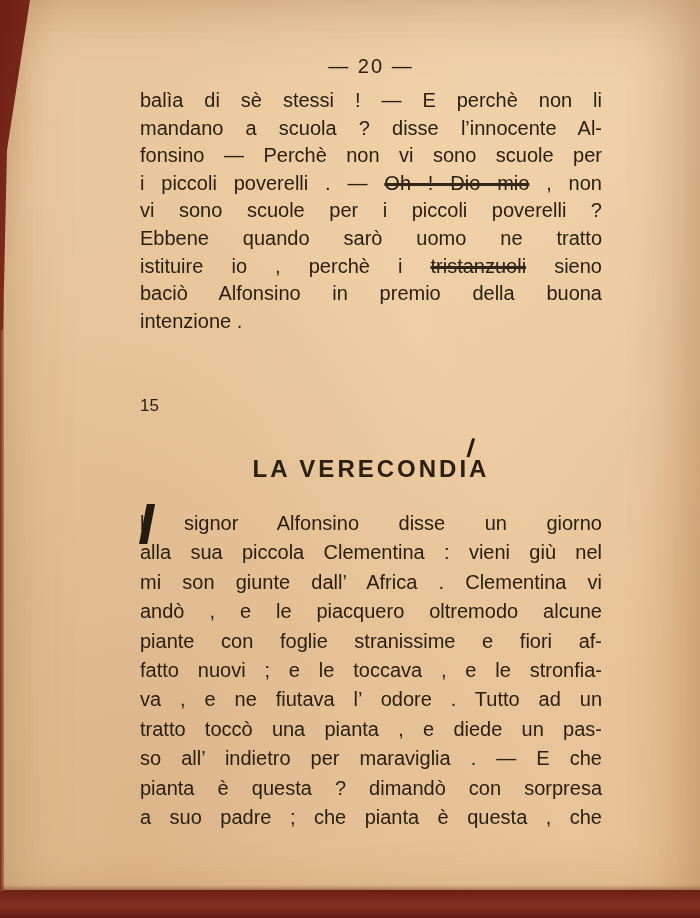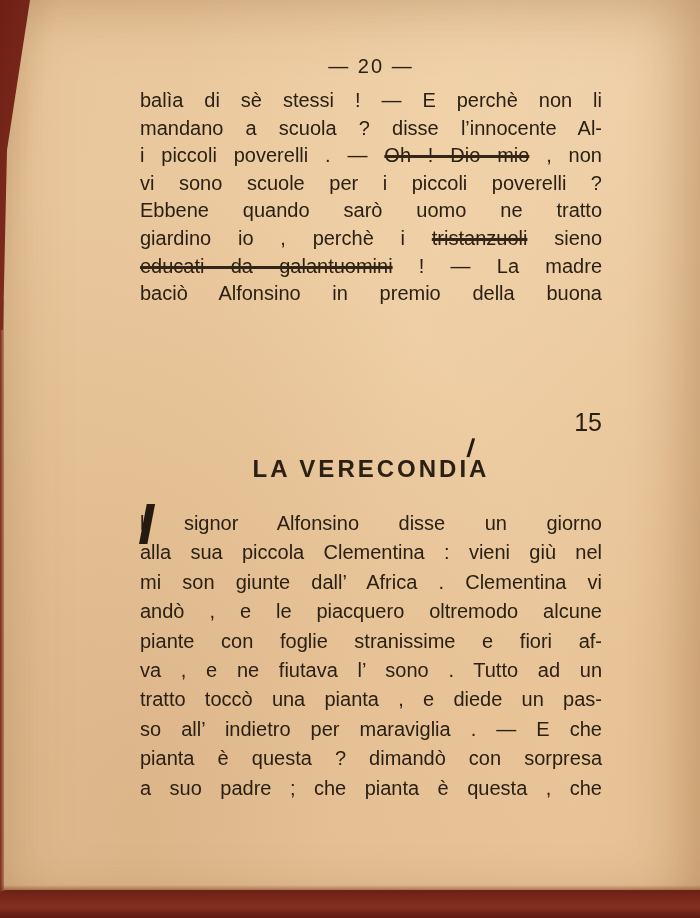--- a/index.html
+++ b/index.html
@@ -37,21 +37,21 @@
   }
   .column { position: absolute; left: 140px; width: 462px; }
   .page-number { top: 55px; text-align: center; font-size: 20px; letter-spacing: 2px; }
   .para { font-size: 20px; line-height: 27.6px; }
   .p1 { top: 87px; }
   .p2 { top: 509px; line-height: 29.4px; }
   .tline { text-align: justify; text-align-last: justify; white-space: normal; }
   .tline.noj { text-align-last: left; }
   .p2 .tline:first-child { padding-left: 48px; }
   .strike { text-decoration: line-through; text-decoration-thickness: 2.6px; text-decoration-color: #32261a; }
-  .section-num { top: 408px; text-align: right; font-size: 25px; }
+  .section-num { top: 396px; text-align: left; font-size: 17px; }
   .heading-wrap { top: 455px; text-align: center; }
   .heading { font-size: 24px; font-weight: bold; letter-spacing: 3px; }
   .pen-mark {
     position: absolute; right: 128px; top: -22px;
     font-size: 26px; font-weight: bold; transform: rotate(6deg); color: #241a10;
   }
   .dropcap {
     position: absolute; left: -2px; top: -14px;
     font-size: 58px; line-height: 58px; font-weight: bold; font-style: italic;
     color: #241a10;
@@ -66,42 +66,44 @@
 
   <div class="edge-corner"></div>
   <div class="edge-left"></div>
   <div class="edge-bottom"></div>
 
   <div class="column page-number" style="position:absolute;">— 20 —</div>
 
   <div class="column para p1" style="position:absolute;">
       <div class="tline"><span>balìa di sè stessi ! — E perchè non li</span></div>
       <div class="tline"><span>mandano a scuola ? disse l’innocente Al-</span></div>
+      <div class="tline"><span>fonsino — Perchè non vi sono scuole per</span></div>
       <div class="tline"><span>i piccoli poverelli . — </span><span class="strike">Oh ! Dio mio</span><span> , non</span></div>
       <div class="tline"><span>vi sono scuole per i piccoli poverelli ?</span></div>
       <div class="tline"><span>Ebbene quando sarò uomo ne tratto</span></div>
-      <div class="tline"><span>giardino io , perchè i </span><span class="strike">tristanzuoli</span><span> sieno</span></div>
-      <div class="tline"><span class="strike">educati da galantuomini</span><span> ! — La madre</span></div>
+      <div class="tline"><span>istituire io , perchè i </span><span class="strike">tristanzuoli</span><span> sieno</span></div>
       <div class="tline"><span>baciò Alfonsino in premio della buona</span></div>
+      <div class="tline noj"><span>intenzione .</span></div>
     </div>
 
   <div class="column section-num" style="position:absolute;">15</div>
 
   <div class="column heading-wrap" style="position:absolute;">
     <span class="heading">LA VERECONDIA</span>
     <span class="pen-mark">/</span>
   </div>
 
   <div class="column para p2" style="position:absolute;">
     <span class="dropcap">I</span>
   <div class="tline"><span>l signor Alfonsino disse un giorno</span></div>
       <div class="tline"><span>alla sua piccola Clementina : vieni giù nel</span></div>
       <div class="tline"><span>mi son giunte dall’ Africa . Clementina vi</span></div>
       <div class="tline"><span>andò , e le piacquero oltremodo alcune</span></div>
       <div class="tline"><span>piante con foglie stranissime e fiori af-</span></div>
-      <div class="tline"><span>va , e ne fiutava l’ sono . Tutto ad un</span></div>
+      <div class="tline"><span>fatto nuovi ; e le toccava , e le stronfia-</span></div>
+      <div class="tline"><span>va , e ne fiutava l’ odore . Tutto ad un</span></div>
       <div class="tline"><span>tratto toccò una pianta , e diede un pas-</span></div>
       <div class="tline"><span>so all’ indietro per maraviglia . — E che</span></div>
       <div class="tline"><span>pianta è questa ? dimandò con sorpresa</span></div>
       <div class="tline"><span>a suo padre ; che pianta è questa , che</span></div>
     </div>
 
 </div>
 
 </body></html>

